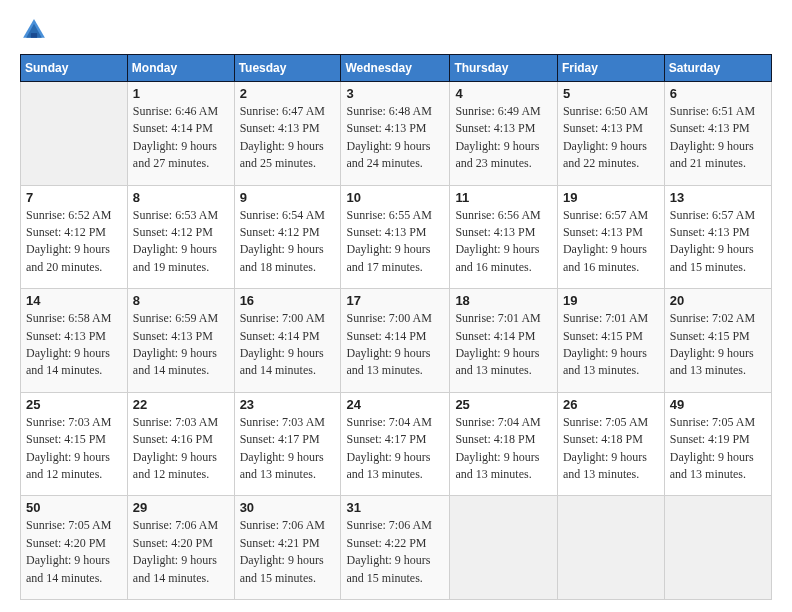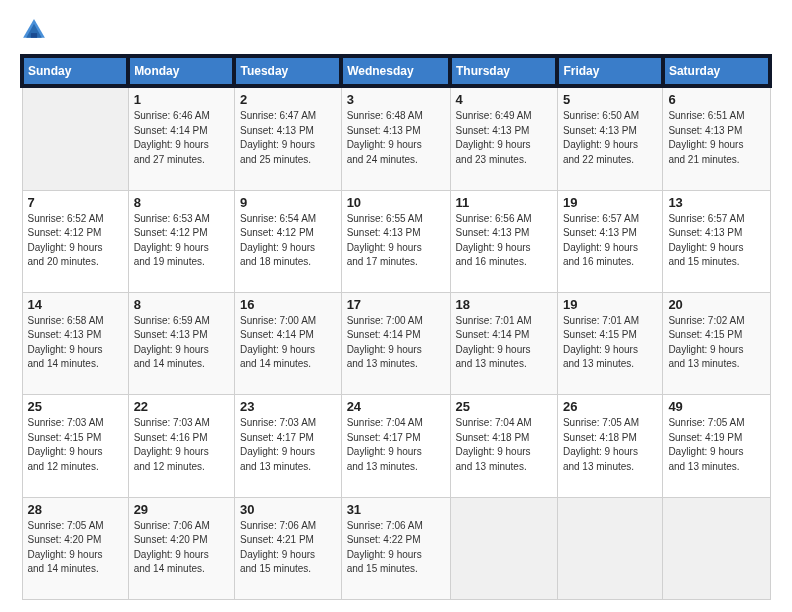--- a/index.html
+++ b/index.html
@@ -60,43 +60,44 @@
       flex: 1;
       font-size: 10.5px;
     }
     .calendar thead tr th {
       background-color: #3a7dc9;
       color: #fff;
       font-size: 12px;
       font-weight: bold;
       padding: 6px 4px;
       text-align: left;
-      border: 4px solid #0f172a;
+      border: 1px solid #0f172a;
     }
     .calendar tbody tr td {
       border: 1px solid #d0d0d0;
       vertical-align: top;
       padding: 4px 5px;
       width: 113px;
       min-height: 70px;
       background: #fff;
     }
     .calendar tbody tr:nth-child(odd) td {
       background: #f9f9f9;
     }
     .day-number {
       font-size: 13px;
       font-weight: bold;
       color: #222;
       margin-bottom: 2px;
     }
     .day-info {
       color: #333;
-      font-size: 10px;
+      font-size: 12px;
       line-height: 1.45;
+      font-family: Liberation Serif, serif;
     }
     .empty-cell {
       background: #f0f0f0 !important;
     }
   </style>
 </head>
 <body>
 
 <div class="page">
   <div class="header">
@@ -242,21 +243,21 @@
             <div class="day-number">26</div>
             <div class="day-info">Sunrise: 7:05 AM<br>Sunset: 4:18 PM<br>Daylight: 9 hours<br>and 13 minutes.</div>
           </td>
           <td>
             <div class="day-number">49</div>
             <div class="day-info">Sunrise: 7:05 AM<br>Sunset: 4:19 PM<br>Daylight: 9 hours<br>and 13 minutes.</div>
           </td>
         </tr>
         <tr>
           <td>
-            <div class="day-number">28</div>
+            <div class="day-number">50</div>
             <div class="day-info">Sunrise: 7:05 AM<br>Sunset: 4:20 PM<br>Daylight: 9 hours<br>and 14 minutes.</div>
           </td>
           <td>
             <div class="day-number">29</div>
             <div class="day-info">Sunrise: 7:06 AM<br>Sunset: 4:20 PM<br>Daylight: 9 hours<br>and 14 minutes.</div>
           </td>
           <td>
             <div class="day-number">30</div>
             <div class="day-info">Sunrise: 7:06 AM<br>Sunset: 4:21 PM<br>Daylight: 9 hours<br>and 15 minutes.</div>
           </td>

